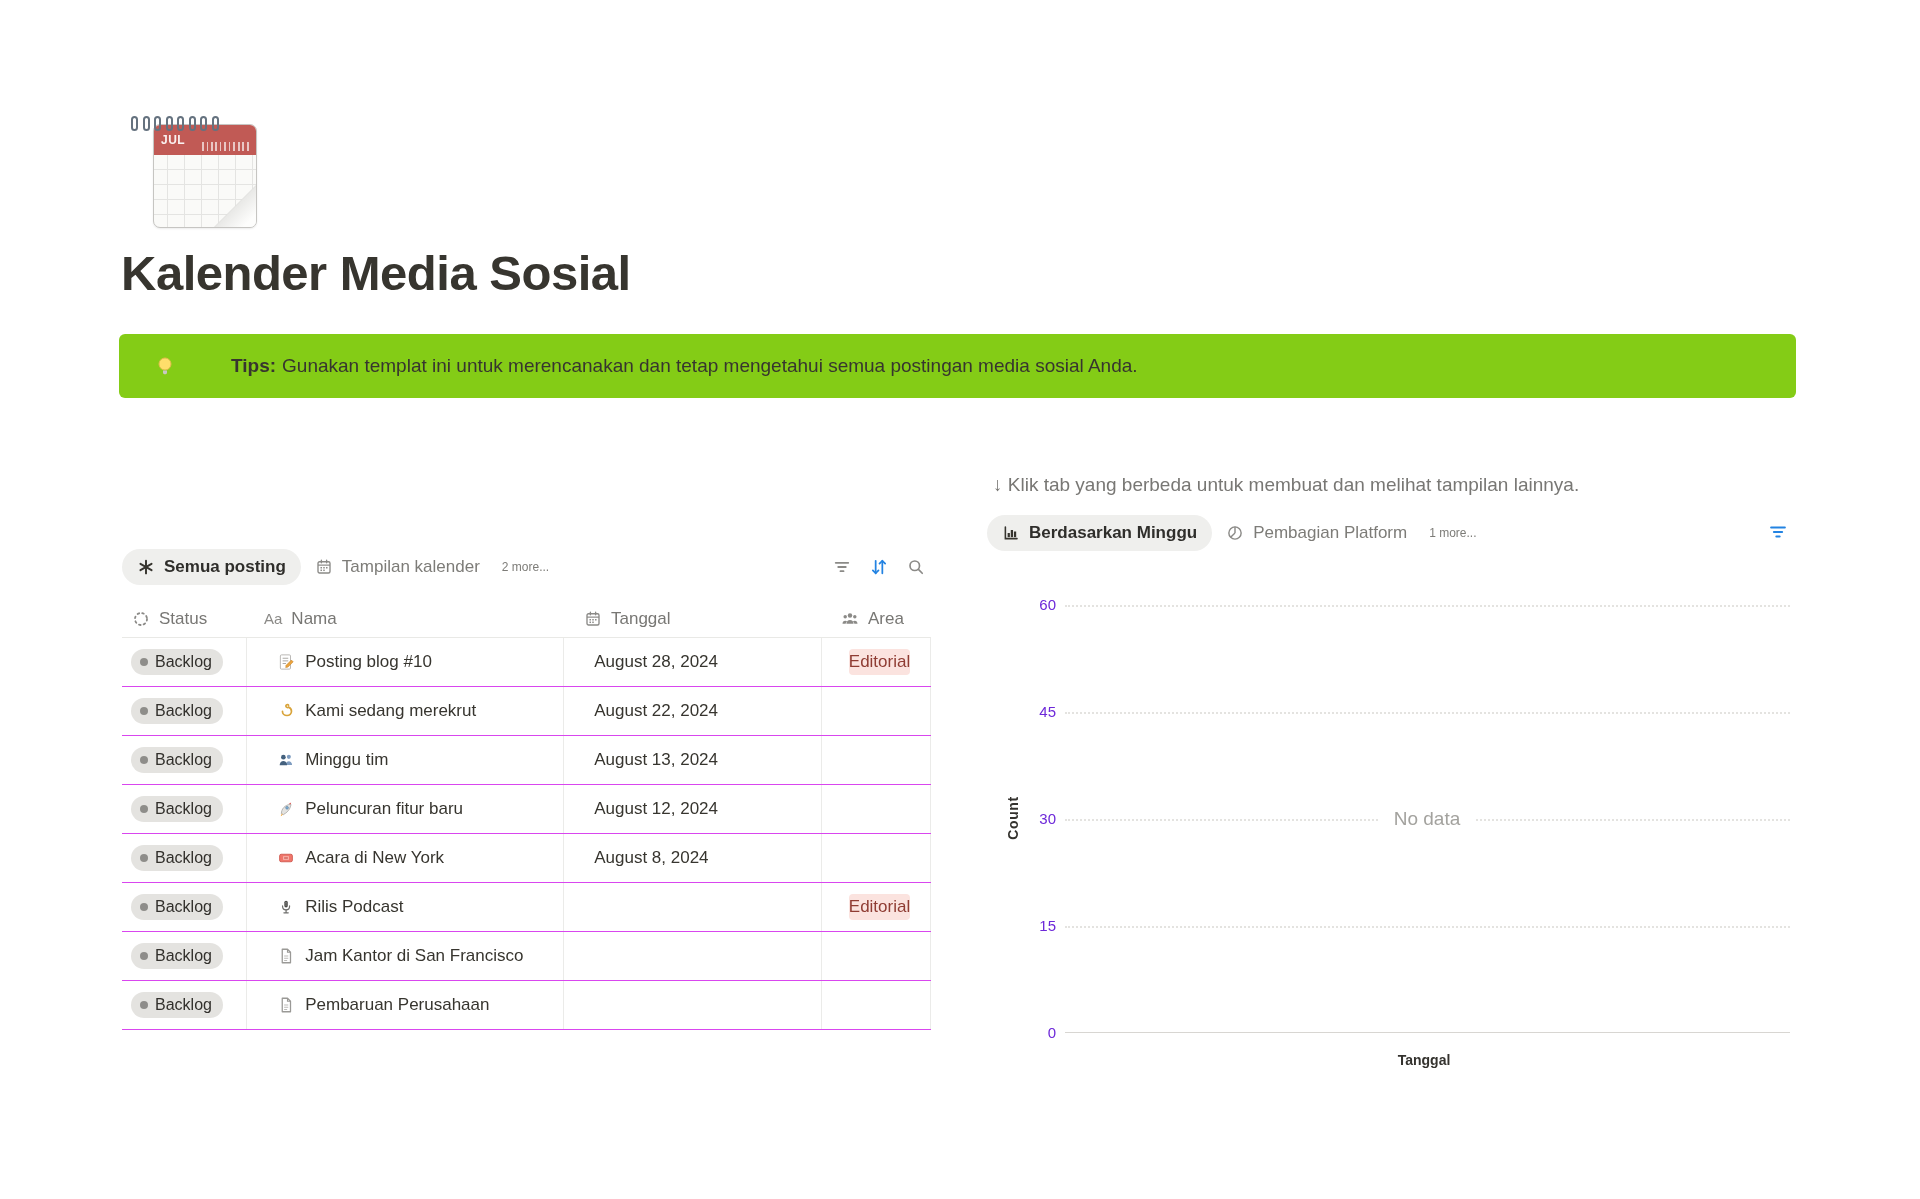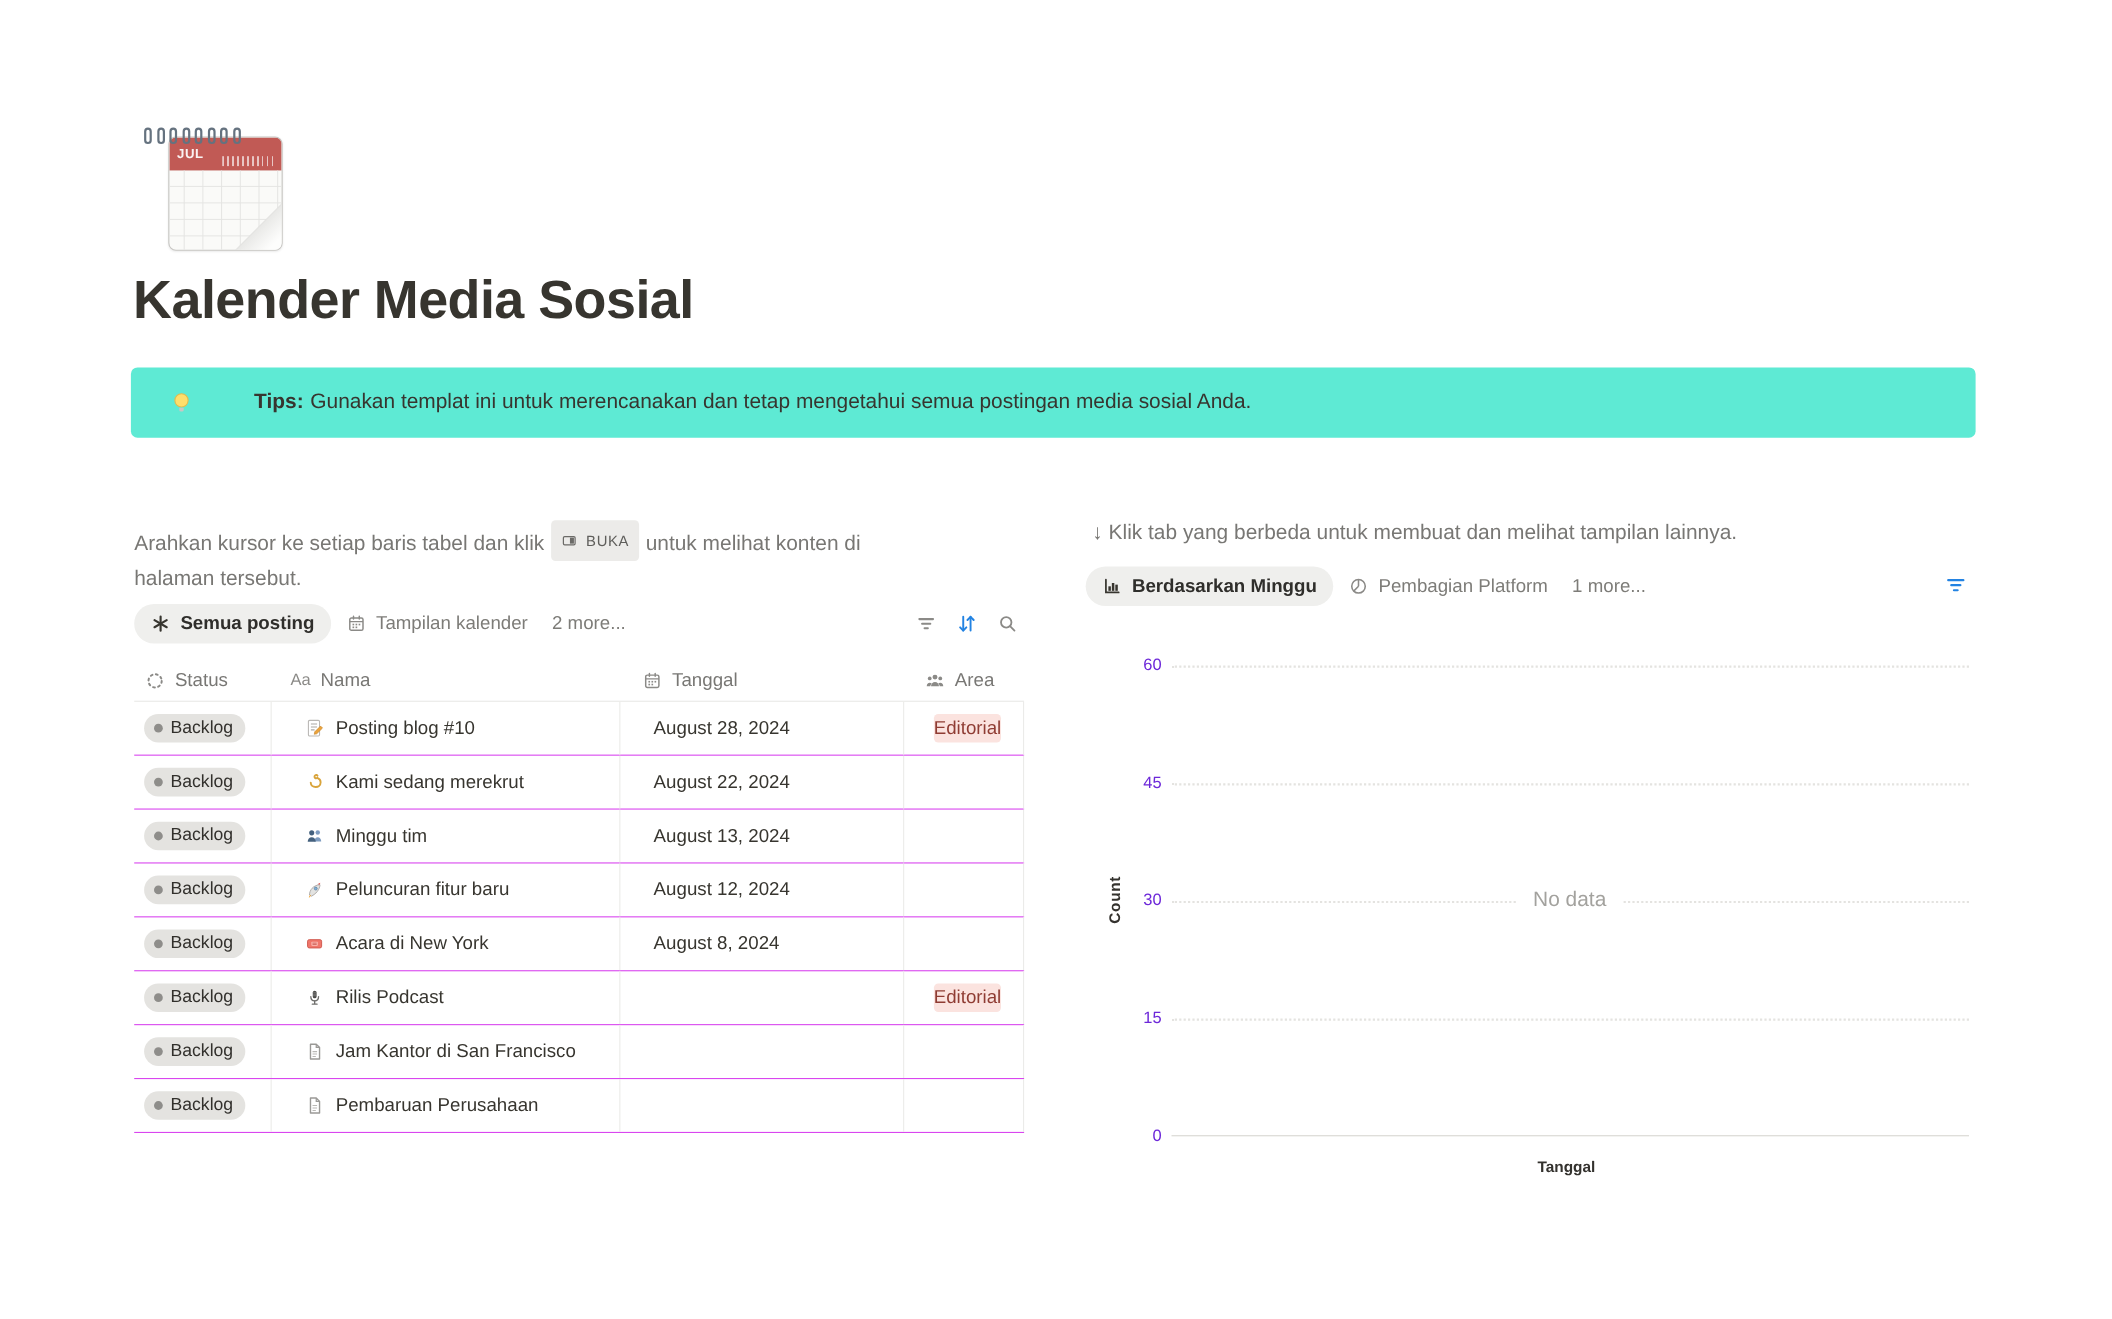--- a/index.html
+++ b/index.html
@@ -21,40 +21,40 @@
   .cal-body { position:relative; height:74px;
               background-image:linear-gradient(#E4E4E2 1px, transparent 1px),
                                linear-gradient(90deg,#E4E4E2 1px, transparent 1px);
               background-size:17px 15px; background-position:-4px -1px; }
   .cal-curl { position:absolute; right:-1px; bottom:-1px; width:46px; height:46px;
               background:linear-gradient(315deg,#FDFDFC 18%,#E9E9E7 48%,#BDBCBA 58%,#F4F4F2 70%,#FBFBFA 100%);
               clip-path:polygon(100% 0, 0 100%, 100% 100%); }
 
   
   .page-title { position:absolute; left:121px; top:243px; font-size:49px; line-height:60px; font-weight:700; letter-spacing:-.5px; color:#37352F; }
-  .callout { position:absolute; left:119px; top:334px; width:1677px; height:64px; background:#5eead4; border-radius:6px;
+  .callout { position:absolute; left:119px; top:334px; width:1677px; height:64px; background:#84cc16; border-radius:6px;
              display:flex; align-items:center; padding-left:34px; font-size:19px; color:#37352F; }
   .callout .bulb { width:24px; height:24px; margin-right:54px; flex:0 0 auto; }
   .callout b { font-weight:700; margin-right:6px; }
 
   
   .i { width:18px; height:18px; display:block; }
   .i14 { width:15px; height:15px; } .i20 { width:20px; height:20px; } .i22 { width:22px; height:22px; }
   .gicon { color:#8B8A87; } .dicon { color:#37352F; } .bicon { color:#2383E2; }
 
   
   .l-intro { position:absolute; left:122px; top:474px; width:800px; font-size:19px; line-height:31px; color:#787774; }
   .open-badge { display:inline-flex; align-items:center; gap:8px; background:#ECEBE9; border-radius:4px;
                 padding:3px 9px; margin:0 6px; transform:translateY(-1px); }
   .open-badge .ob-label { font-size:13.5px; letter-spacing:.6px; color:#5F5E5B; font-weight:500; }
   .l-views { position:absolute; left:122px; top:549px; display:flex; align-items:center; }
   .view-pill { display:inline-flex; align-items:center; gap:9px; height:36px; padding:15px 15px; border-radius:20px;
                background:#EFEFED; font-size:17px; font-weight:600; color:#2F2E2B; }
   .view-item { display:inline-flex; align-items:center; gap:9px; height:36px; padding:0 14px; font-size:17px; color:#7D7C78; }
-  .view-more { padding:0 8px; font-size:17px; color:#7D7C78; }
+  .view-more { padding:0 8px; font-size:12px; color:#7D7C78; }
   .l-toolbar { position:absolute; left:832px; top:557px; display:flex; align-items:center; gap:17px; }
 
   
   .table { position:absolute; left:122px; top:600px; width:809px; }
   .thead { display:flex; height:38px; align-items:center; border-bottom:1px solid #E9E9E6; color:#787774; font-size:17px;justify-content:space-between; }
   .th { display:flex; align-items:center; gap:9px; padding-left:10px; }
   .th-aa { font-size:15px; font-weight:500; color:#8B8A87; }
   .c0 { width:132px; } .c1 { width:320px; } .c2 { width:257px; } .c3 { width:100px; }
   .trow { display:flex; height:49px; align-items:center; border-bottom:1px solid #d946ef;gap:14px; }
   .cell { height:100%; display:flex; align-items:center; }
@@ -248,29 +248,20 @@
 
   <h1 class="page-title">Kalender Media Sosial</h1>
 
   <div class="callout">
     <svg class="bulb">
         <use href="#s-bulb"></use>
       </svg>
     <span><b>Tips:</b><span>Gunakan templat ini untuk merencanakan dan tetap mengetahui semua postingan media sosial Anda.</span></span>
   </div>
 
-  <p class="l-intro">
-    <span>Arahkan kursor ke setiap baris tabel dan klik</span><span class="open-badge">
-        <svg class="i i14 gicon" style="color:#6B6A67">
-          <use href="#s-peek"></use>
-        </svg>
-        <span class="ob-label">BUKA</span>
-      </span><span>untuk melihat konten di</span><br>
-    <span>halaman tersebut.</span>
-  </p>
 
   <div class="l-views">
     <span class="view-pill">
       <svg class="i dicon">
           <use href="#s-asterisk"></use>
         </svg>
       <span>Semua posting</span>
     </span>
     <span class="view-item">
       <svg class="i gicon">

